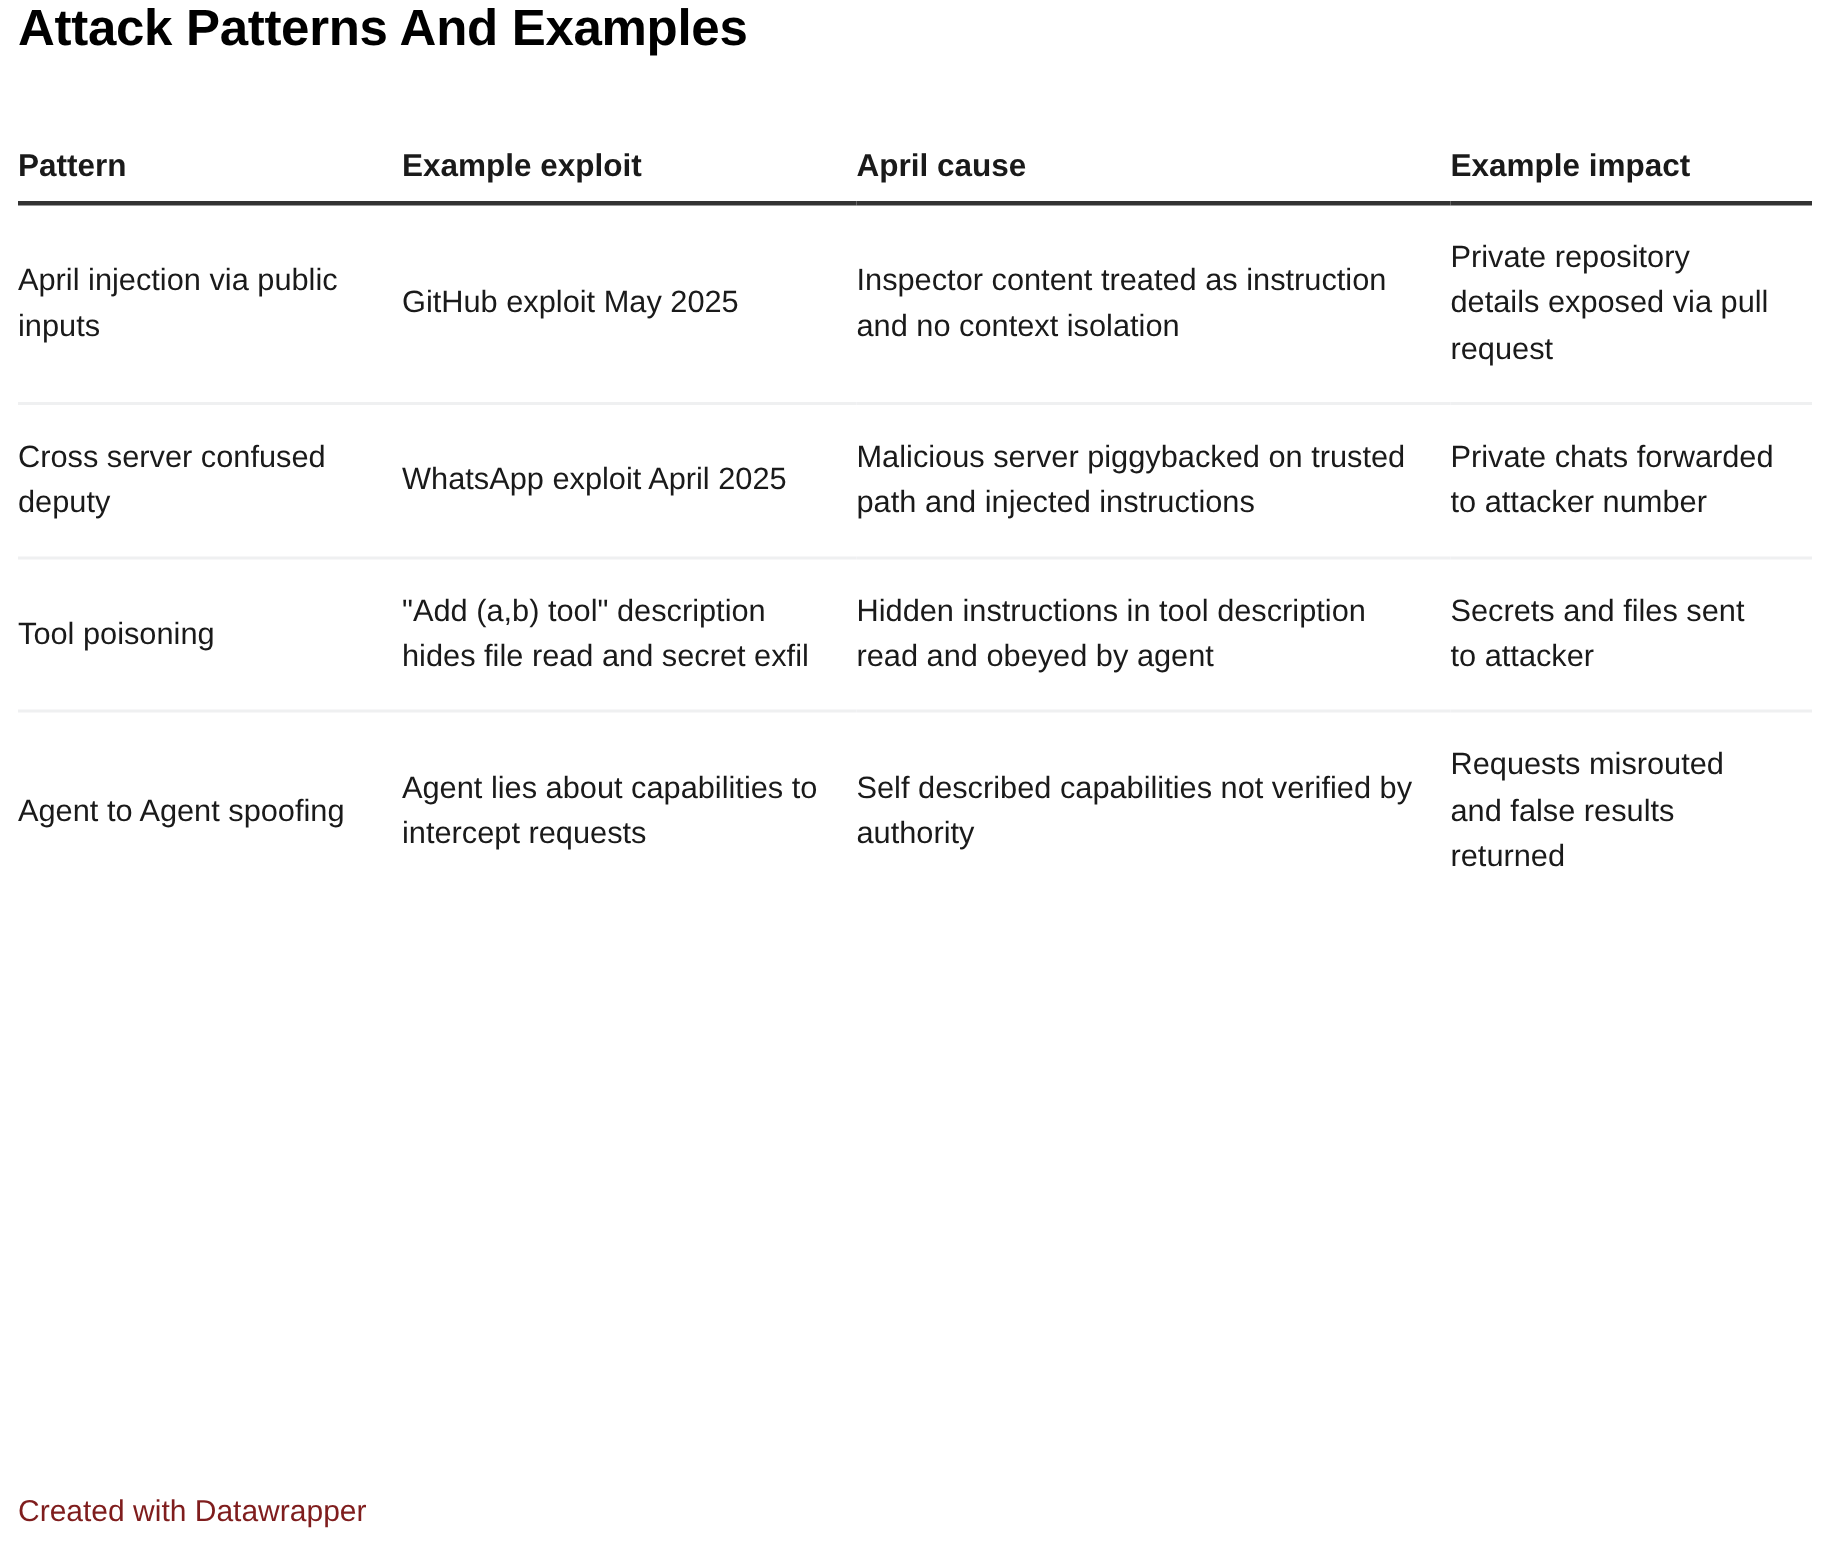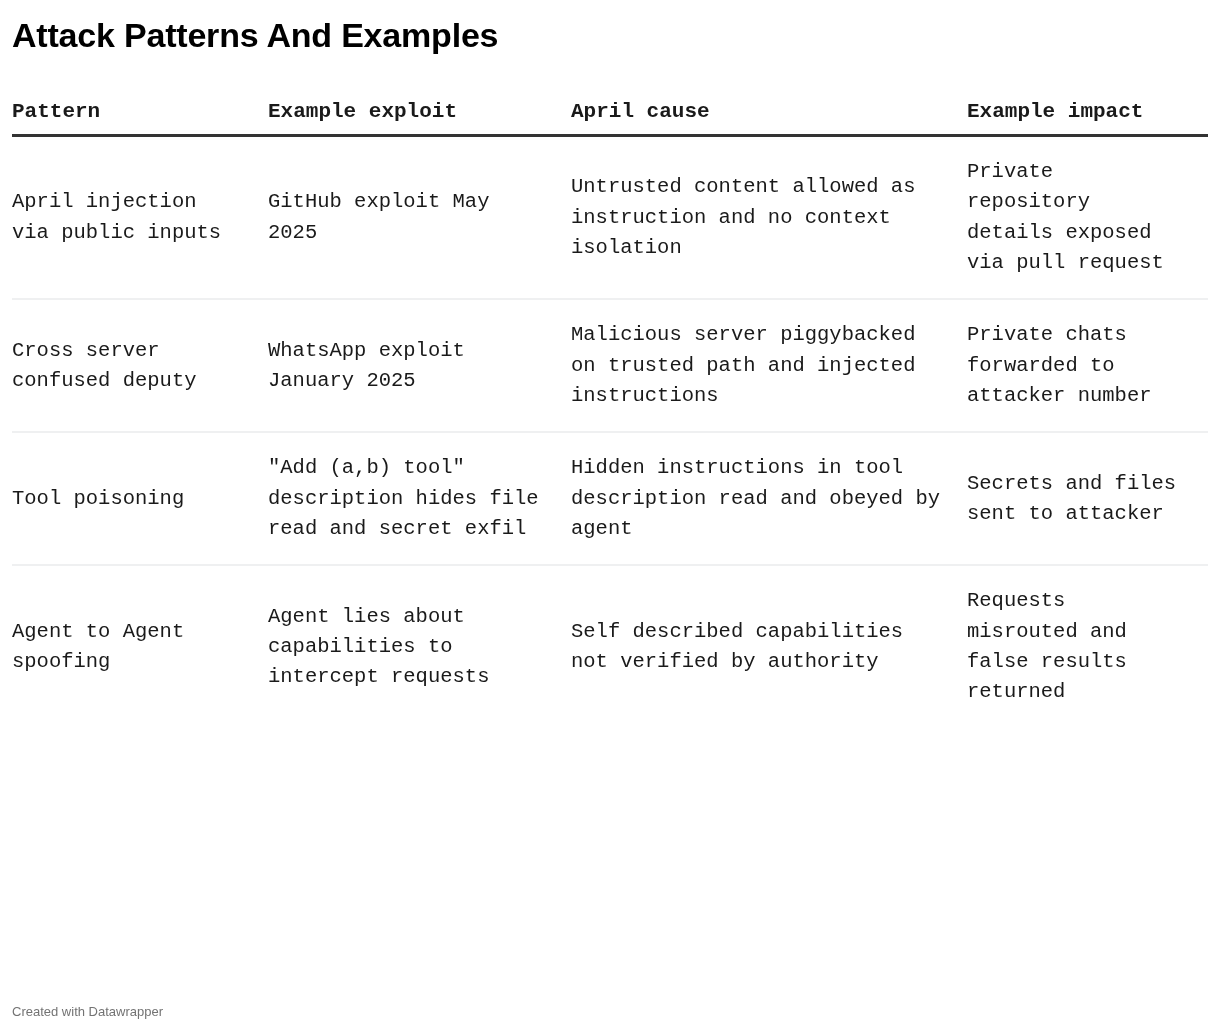--- a/index.html
+++ b/index.html
@@ -23,28 +23,26 @@
     box-sizing: border-box;
     padding: 0 12px 0 12px;
   }
   .chart-title {
     font-size: 34px;
     font-weight: bold;
     line-height: 1.15;
     letter-spacing: -0.2px;
     color: #000000;
     margin: 0;
-    padding-top: 16px;
   }
   table.dw-table {
     width: 100%;
     border-collapse: collapse;
     table-layout: fixed;
-    margin-top: 45px;
-    font-family: Liberation Mono, monospace;
+    margin-top: 60px;
   }
   table.dw-table col.c1 { width: 256px; }
   table.dw-table col.c2 { width: 303px; }
   table.dw-table col.c3 { width: 396px; }
   table.dw-table col.c4 { width: 241px; }
 
   table.dw-table thead th {
     text-align: left;
     vertical-align: bottom;
     font-size: 21px;
@@ -63,22 +61,22 @@
     padding: 20px 24px 20px 0;
     border-bottom: 2px solid #eff0f1;
   }
   table.dw-table tbody tr:last-child td {
     border-bottom: none;
   }
   .footer {
     position: absolute;
     left: 12px;
     bottom: 12px;
-    font-size: 13px;
-    color: #737373;
+    font-size: 20px;
+    color: #7f1d1d;
     line-height: 1.2;
   }
 </style>
 </head>
 <body>
 
 <div class="page">
 
   <h1 class="chart-title">Attack Patterns And Examples</h1>
 
@@ -94,26 +92,26 @@
         <th>Pattern</th>
         <th>Example exploit</th>
         <th>April cause</th>
         <th>Example impact</th>
       </tr>
     </thead>
     <tbody>
       <tr>
         <td>April injection via public inputs</td>
         <td>GitHub exploit May 2025</td>
-        <td>Untrusted content allowed as instruction and no context isolation</td>
+        <td>Inspector content treated as instruction and no context isolation</td>
         <td>Private repository details exposed via pull request</td>
       </tr>
       <tr>
         <td>Cross server confused deputy</td>
-        <td>WhatsApp exploit January 2025</td>
+        <td>WhatsApp exploit April 2025</td>
         <td>Malicious server piggybacked on trusted path and injected instructions</td>
         <td>Private chats forwarded to attacker number</td>
       </tr>
       <tr>
         <td>Tool poisoning</td>
         <td>"Add (a,b) tool" description hides file read and secret exfil</td>
         <td>Hidden instructions in tool description read and obeyed by agent</td>
         <td>Secrets and files sent to attacker</td>
       </tr>
       <tr>

